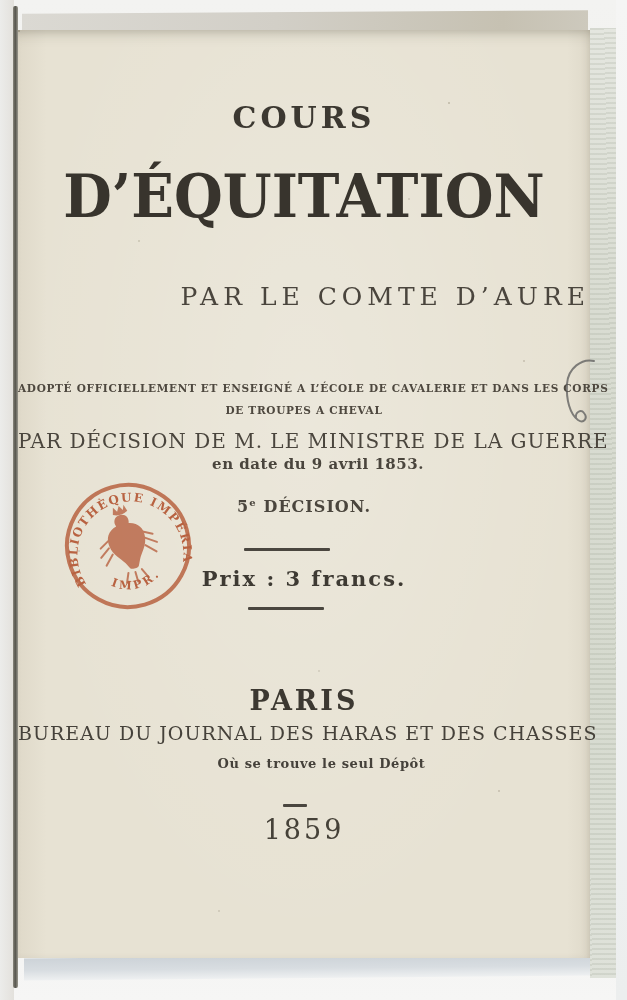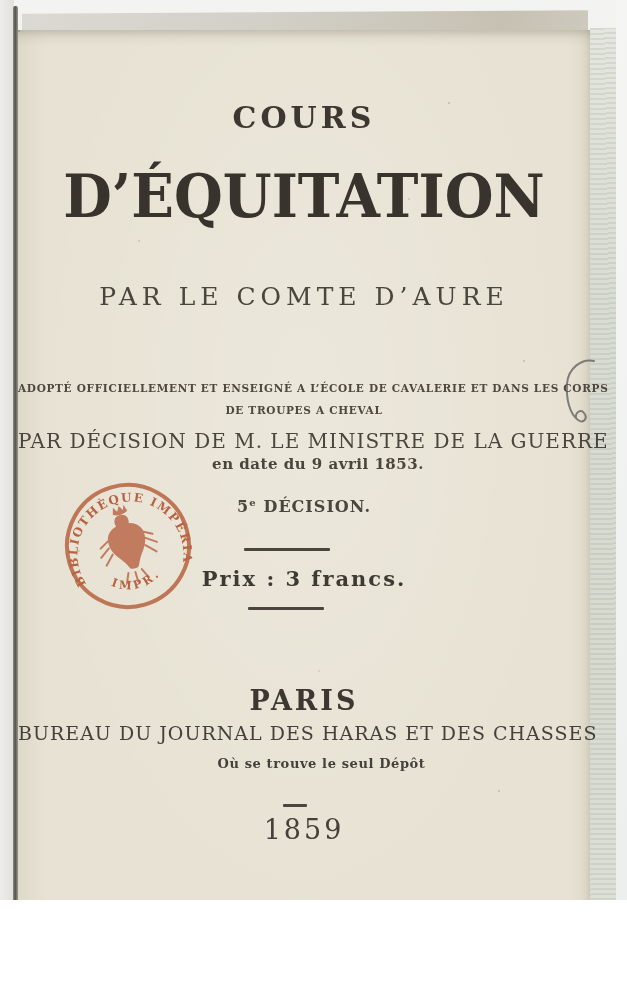--- a/index.html
+++ b/index.html
@@ -1,19 +1,19 @@
 <!DOCTYPE html>
 <html><head>
 <meta charset="utf-8">
 <style>
   * { margin:0; padding:0; box-sizing:border-box; }
   body { font-family:"DejaVu Serif", serif; }
 
   .scene{
-    position:relative; width:627px; height:900px; overflow:hidden;
+    position:relative; width:627px; height:1000px; overflow:hidden;
     background:linear-gradient(180deg,#f3f3f1 0%,#ececea 60%,#f6f6f5 100%);
   }
 
   
   .top-edge-band{
     position:absolute; left:22px; top:12px; width:566px; height:20px;
     background:linear-gradient(90deg,#dbd9d3 0%,#d2cfc7 45%,#c6c1b2 85%,#cdc9bd 100%);
     transform:skewY(-0.35deg);
   }
   
@@ -59,21 +59,21 @@
     box-shadow: 430px 72px 0 rgba(95,85,60,.30), 120px 210px 0 rgba(95,85,60,.22),
                 505px 330px 0 rgba(95,85,60,.25), 60px 520px 0 rgba(95,85,60,.2),
                 300px 640px 0 rgba(95,85,60,.18), 480px 760px 0 rgba(95,85,60,.25),
                 200px 880px 0 rgba(95,85,60,.2), 390px 168px 0 rgba(95,85,60,.2);
   }
 
   .tx{ position:absolute; left:0; right:0; text-align:center; color:#45413a; white-space:nowrap; }
 
   .title1   { top:70px;  font-size:30px; font-weight:bold; letter-spacing:4px; color:#3c3831; }
   .title2   { top:132px; font-size:56px; font-weight:bold; letter-spacing:0px; color:#38342d; transform:scaleY(1.08); }
-  .byline   { top:252px; font-size:25px; letter-spacing:5px; color:#4a453d; }
+  .byline   { top:252px; font-size:25px; letter-spacing:5px; color:#4a453d;text-align:right; }
   .subtitle { top:297px; font-size:15px; font-weight:bold; letter-spacing:.5px; color:#4a453d; }
   .adopt1   { top:352px; font-size:10.5px; font-weight:bold; letter-spacing:.7px; color:#4e483f; }
   .adopt2   { top:374px; font-size:10.5px; font-weight:bold; letter-spacing:.7px; color:#4e483f; }
   .decision { top:399px; font-size:20px; letter-spacing:1px; color:#4a453d; }
   .datee    { top:425px; font-size:15px; font-weight:bold; letter-spacing:.5px; color:#4a453d;margin-left:28px; }
   .edition  { top:467px; font-size:16px; font-weight:bold; letter-spacing:1px; color:#4a453d; }
   .edition sup{ font-size:10px; }
   .edition .w{ margin-left:7px; }
   .price    { top:536px; font-size:21px; font-weight:bold; letter-spacing:2px; color:#3e3a33; }
   .city     { top:655px; font-size:27px; font-weight:bold; letter-spacing:3px; color:#3c3831; }

